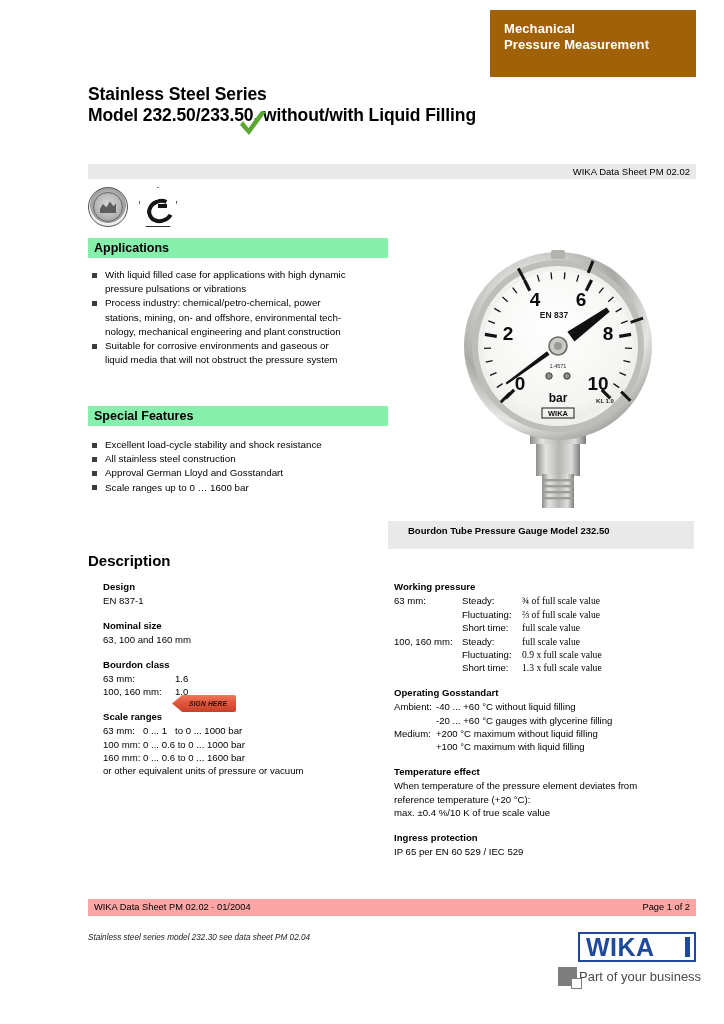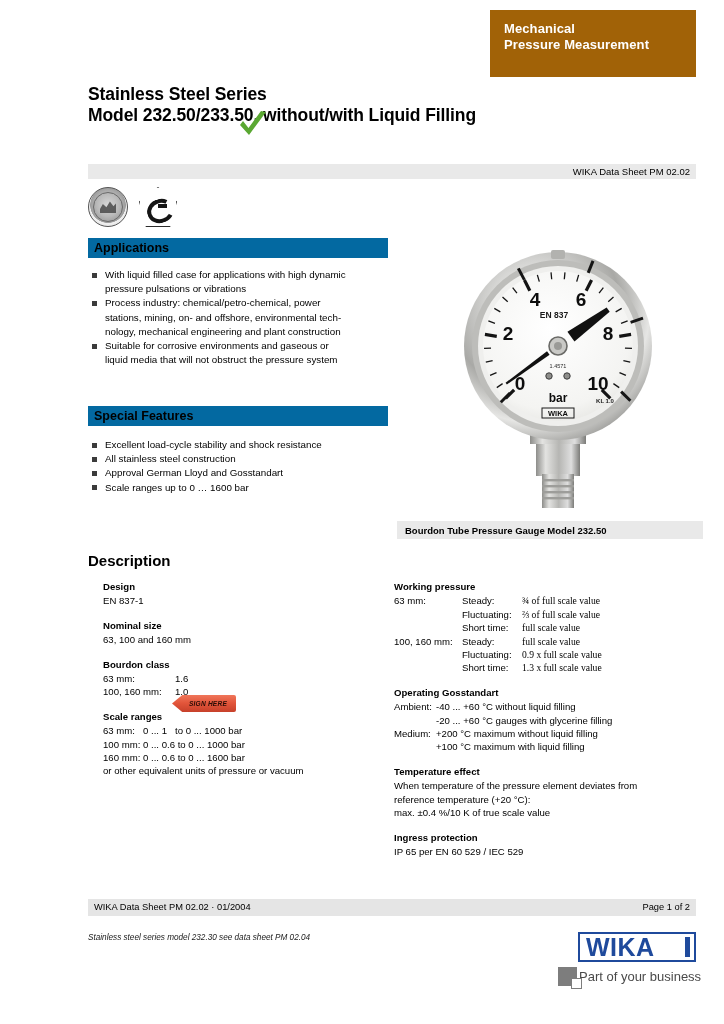--- a/index.html
+++ b/index.html
@@ -126,21 +126,21 @@
     position: absolute;
     left: 19px; top: 17px;
     width: 9px; height: 3.6px;
     background: #151515;
   }
 
   
   .section-bar {
     position: absolute;
     height: 20px;
-    background: #0369a1;
+    background: #86efac;
     font-size: 12.5px;
     font-weight: bold;
     padding: 3px 0 0 6px;
     box-sizing: border-box;
   }
 
   
   .bullets {
     position: absolute;
     font-size: 9.8px;
@@ -166,28 +166,28 @@
     position: absolute;
     left: 418px;
     top: 248px;
     width: 280px;
     height: 262px;
   }
   .gauge-svg { display: block; }
 
   .gauge-caption {
     position: absolute;
-    left: 397px;
+    left: 388px;
     top: 521px;
     width: 306px;
-    height: 18px;
+    height: 28px;
     background: #e9e9e9;
     font-size: 9.5px;
     font-weight: bold;
-    padding: 4px 0 0 8px;
+    padding: 4px 0 0 20px;
     box-sizing: border-box;
   }
 
   
   .desc-title {
     position: absolute;
     left: 88px;
     top: 552px;
     font-size: 15px;
     font-weight: bold;
@@ -219,21 +219,21 @@
   .ac-row { display: flex; position: relative; }
   .ac-row .c1 { width: 72px; flex: none; }
 
   
   .footer-bar {
     position: absolute;
     left: 88px;
     top: 899px;
     width: 608px;
     height: 17px;
-    background: #e5e5e5;
+    background: #fca5a5;
     font-size: 9.3px;
   }
   .footer-bar .fl { position: absolute; left: 6px;  top: 3px; }
   .footer-bar .fr { position: absolute; right: 6px; top: 3px; }
 
   .foot-note {
     position: absolute;
     left: 88px;
     top: 933px;
     font-size: 8.2px;

